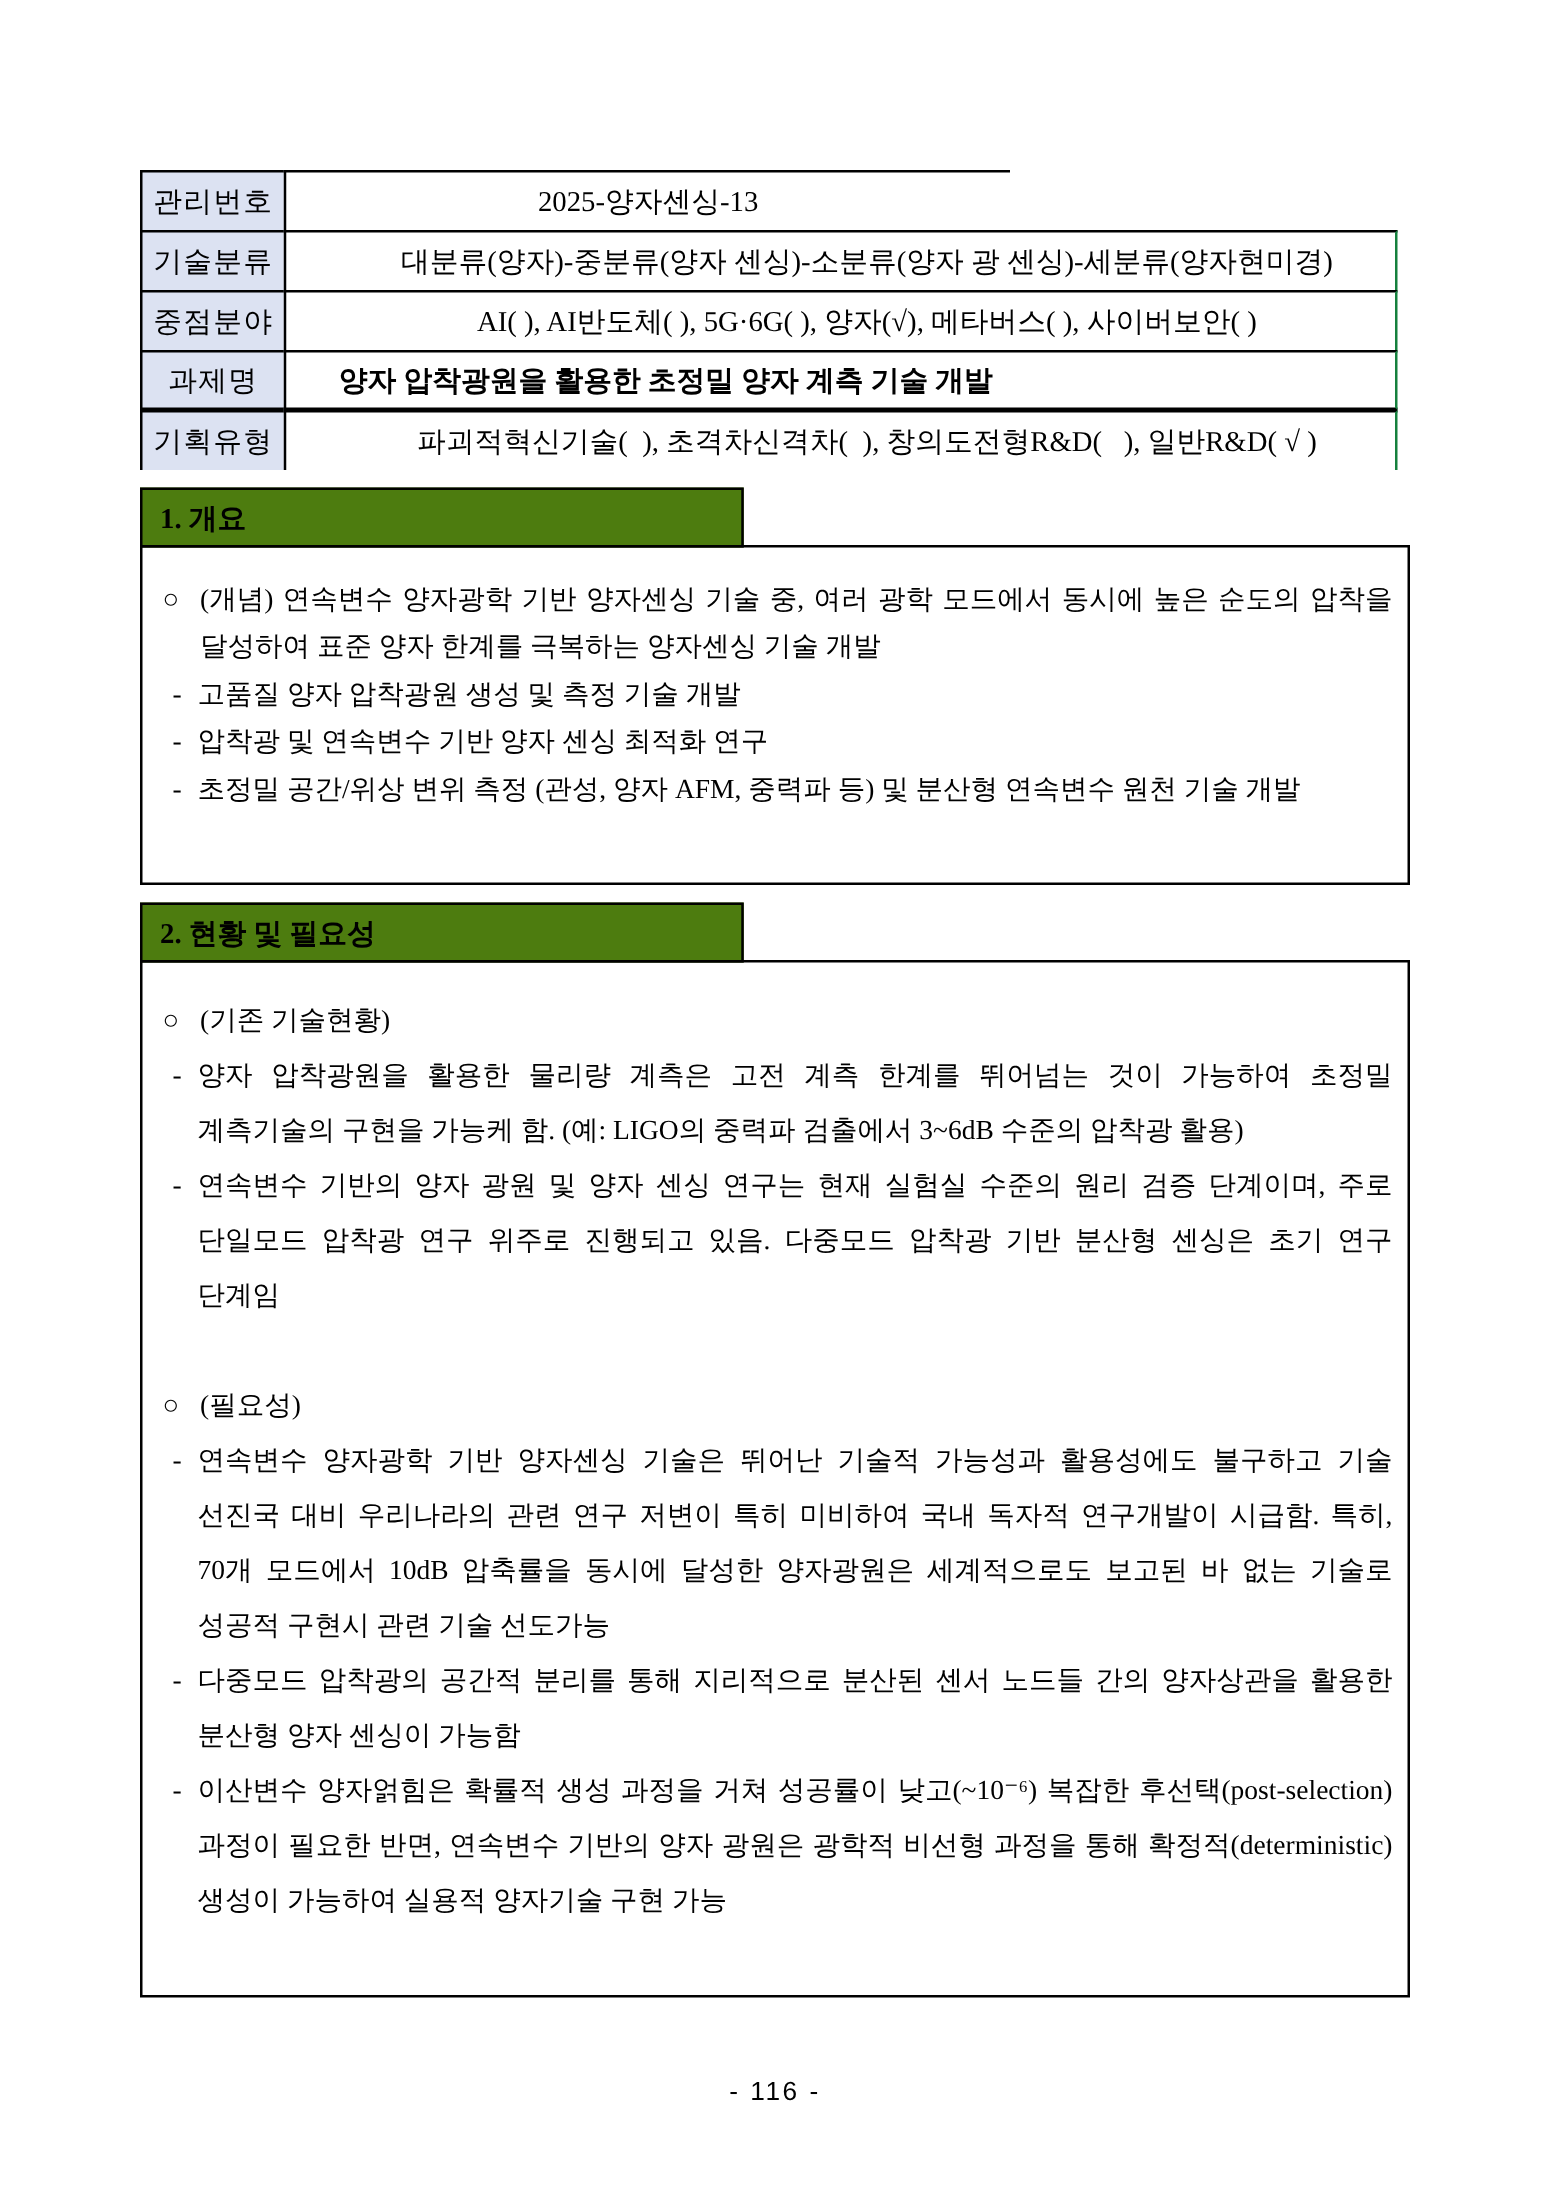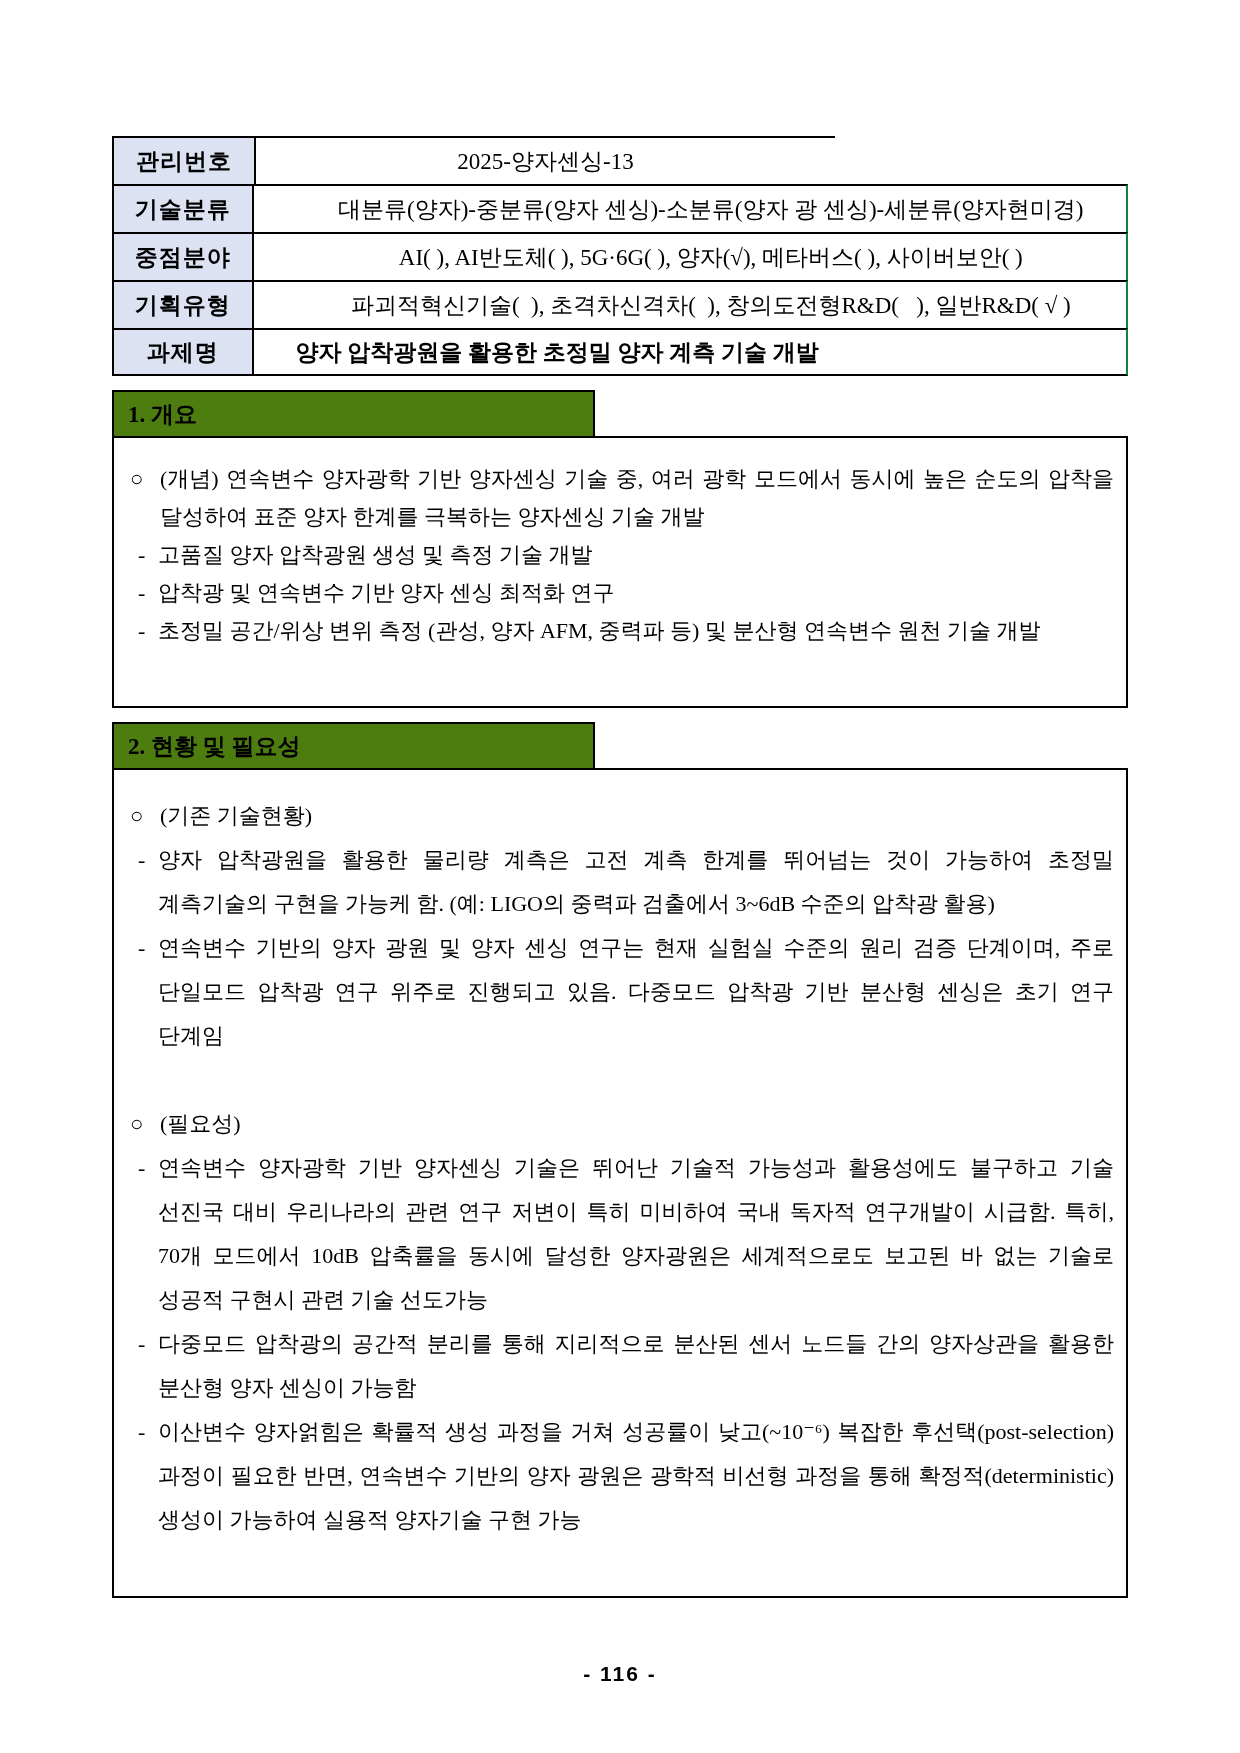--- a/index.html
+++ b/index.html
@@ -14,21 +14,21 @@
 
   
   .itable { width:1016px; }
   .irow { display:flex; }
   .cell {
     height:48px; display:flex; align-items:center;
     border-left:2px solid #000; border-top:2px solid #000;
     font-size:23px; white-space:pre-wrap;
   }
   .label {
-    width:142px; background:#dce2f2; font-weight:bold;
+    width:115px; background:#dce2f2; font-weight:normal;
     justify-content:center; letter-spacing:1px;
   }
   .val { justify-content:center; }
   .val.last { border-right:2px solid #15803d;padding-left:42px; }
   .r1val { width:581px; }
   .tag {
     width:310px; border-top:none; border-right:none;
     justify-content:flex-end; padding-right:4px; font-weight:bold;
   }
   .wide { width:891px; }
@@ -54,21 +54,20 @@
   .item-dash { padding-left:8px; }
   .item-dash .marker { width:20px; }
   .itext { flex:1; }
   .gap { margin-top:44px; }
 
   
   .footer {
     position:absolute; left:0; top:1662px; width:100%;
     text-align:center; font-size:21px; letter-spacing:2px;
     font-family:"Liberation Sans","DejaVu Sans",sans-serif;
-    font-weight:bold;
   }
 </style>
 </head>
 <body>
 
 <div class="page">
   <div class="content">
 
     <div class="itable">
       <div class="irow">
@@ -77,26 +76,26 @@
       </div>
       <div class="irow">
         <div class="cell label">기술분류</div>
         <div class="cell val wide last">대분류(양자)-중분류(양자 센싱)-소분류(양자 광 센싱)-세분류(양자현미경)</div>
       </div>
       <div class="irow">
         <div class="cell label">중점분야</div>
         <div class="cell val wide last">AI( ), AI반도체( ), 5G·6G( ), 양자(√), 메타버스( ), 사이버보안( )</div>
       </div>
       <div class="irow">
+        <div class="cell label bottom">과제명</div>
+        <div class="cell val wide last bottom title-val">양자 압착광원을 활용한 초정밀 양자 계측 기술 개발</div>
+      </div>
+      <div class="irow">
         <div class="cell label">기획유형</div>
         <div class="cell val wide last">파괴적혁신기술(&nbsp;&nbsp;), 초격차신격차(&nbsp;&nbsp;), 창의도전형R&amp;D(&nbsp;&nbsp;&nbsp;), 일반R&amp;D(&nbsp;√&nbsp;)</div>
-      </div>
-      <div class="irow">
-        <div class="cell label bottom">과제명</div>
-        <div class="cell val wide last bottom title-val">양자 압착광원을 활용한 초정밀 양자 계측 기술 개발</div>
       </div>
     </div>
 
     <div class="sec-header">
       <span>1. 개요</span>
     </div>
     <div class="sec-box sec1">
       <div class="item item-circle">
         <span class="marker">○</span>
         <span class="itext">(개념) 연속변수 양자광학 기반 양자센싱 기술 중, 여러 광학 모드에서 동시에 높은 순도의 압착을 달성하여 표준 양자 한계를 극복하는 양자센싱 기술 개발</span>

